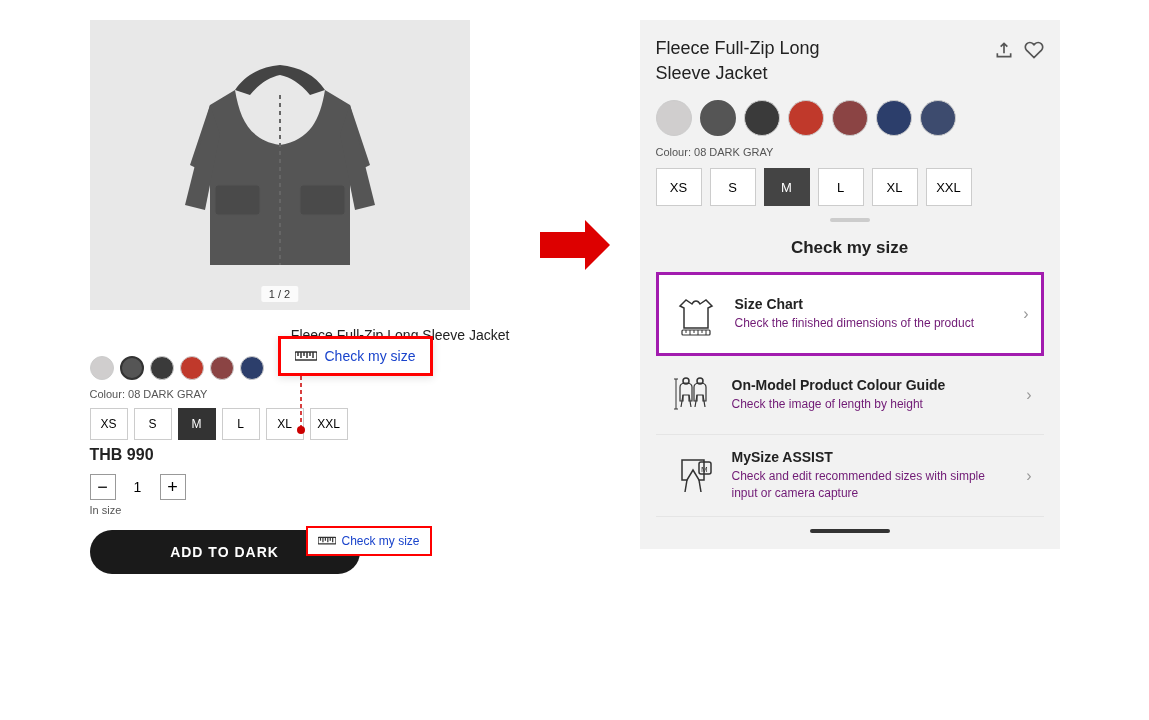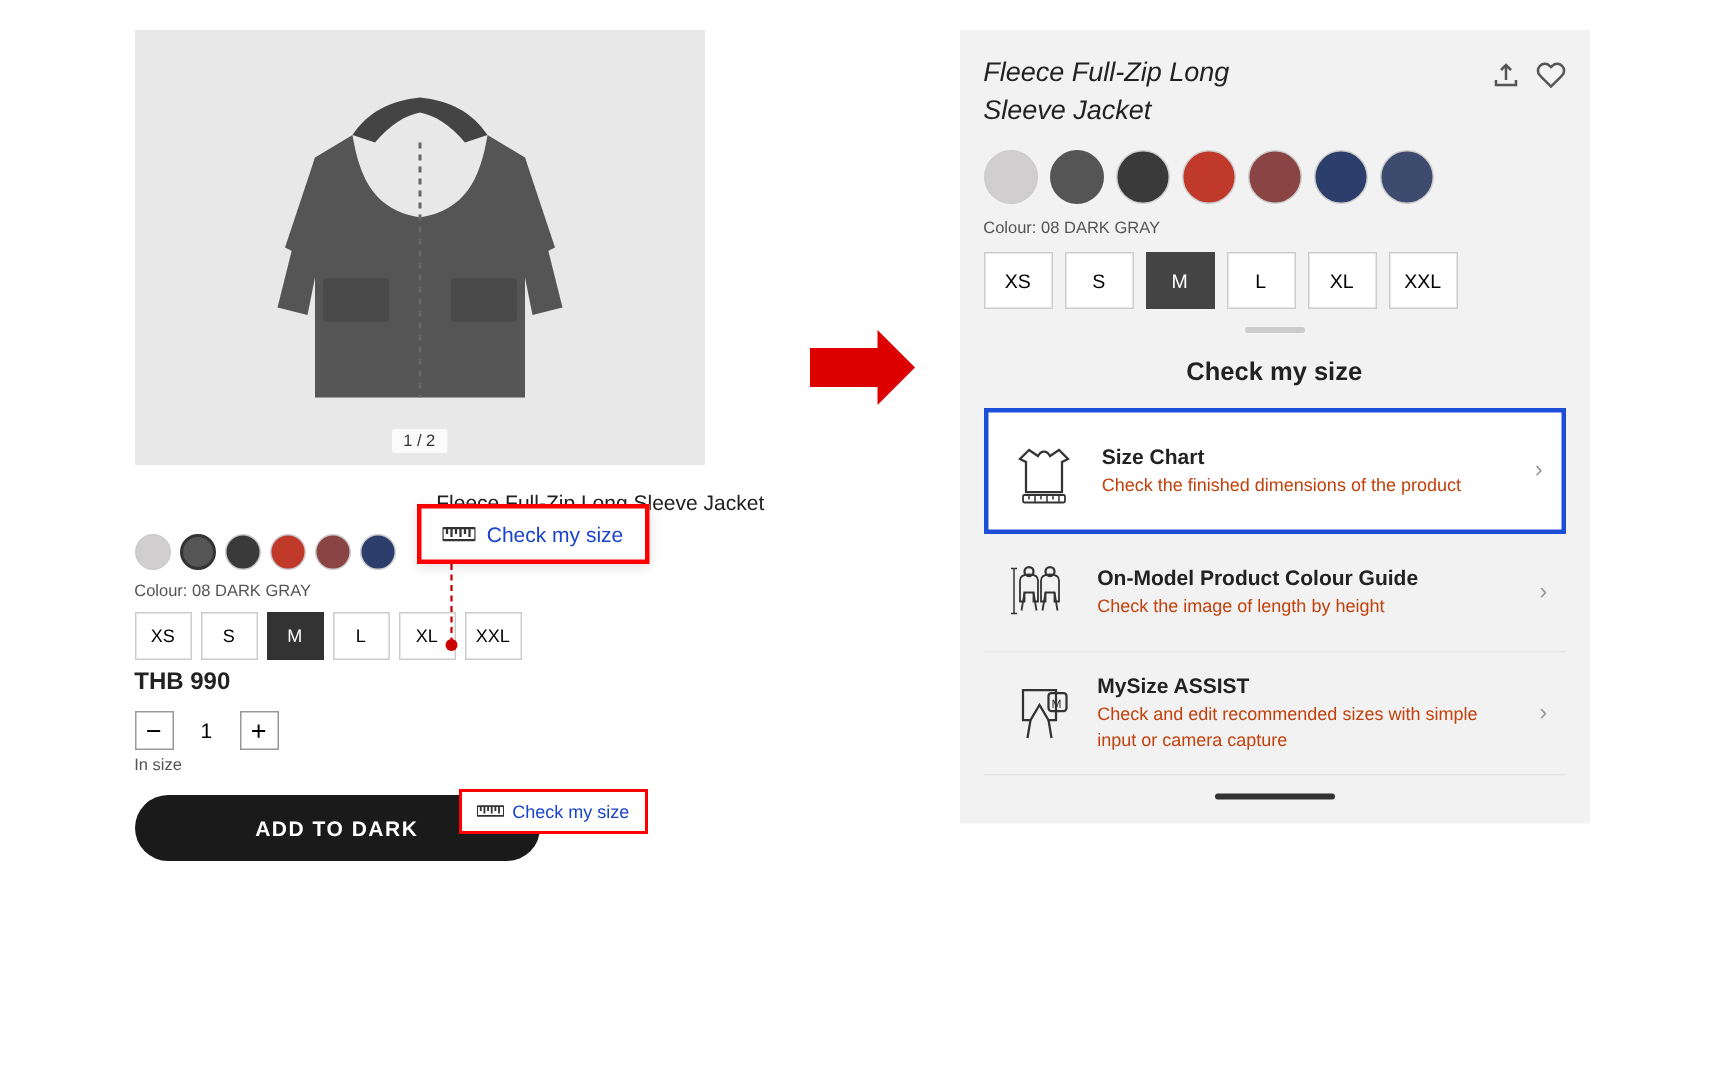--- a/index.html
+++ b/index.html
@@ -197,21 +197,20 @@
       background: #f2f2f2;
       padding: 16px;
       position: relative;
     }
 
     .right-header {
       display: flex;
       justify-content: space-between;
       align-items: flex-start;
       margin-bottom: 14px;
-      font-style: italic;
     }
 
     .right-product-title {
       font-size: 18px;
       font-weight: 400;
       color: #222;
       line-height: 1.4;
       max-width: 300px;
     }
 
@@ -303,21 +302,21 @@
       align-items: center;
       gap: 14px;
       padding: 14px 12px;
       background: #fff;
       cursor: pointer;
       border-bottom: 1px solid #e5e5e5;
       position: relative;
     }
 
     .size-option-item.highlighted {
-      border: 3px solid #1d4ed8;
+      border: 3px solid #a21caf;
     }
 
     .size-option-icon {
       width: 50px;
       height: 50px;
       display: flex;
       align-items: center;
       justify-content: center;
       flex-shrink: 0;
     }
@@ -328,21 +327,21 @@
 
     .size-option-title {
       font-size: 14px;
       font-weight: 700;
       color: #222;
       margin-bottom: 3px;
     }
 
     .size-option-desc {
       font-size: 12px;
-      color: #c2410c;
+      color: #701a75;
       line-height: 1.4;
     }
 
     .chevron-right {
       font-size: 16px;
       color: #999;
       flex-shrink: 0;
     }
 
     .size-option-item-plain {

